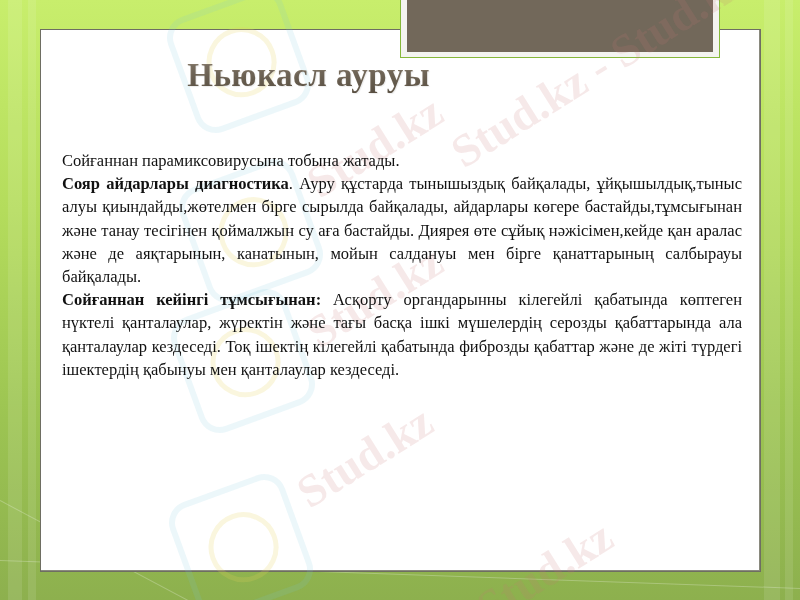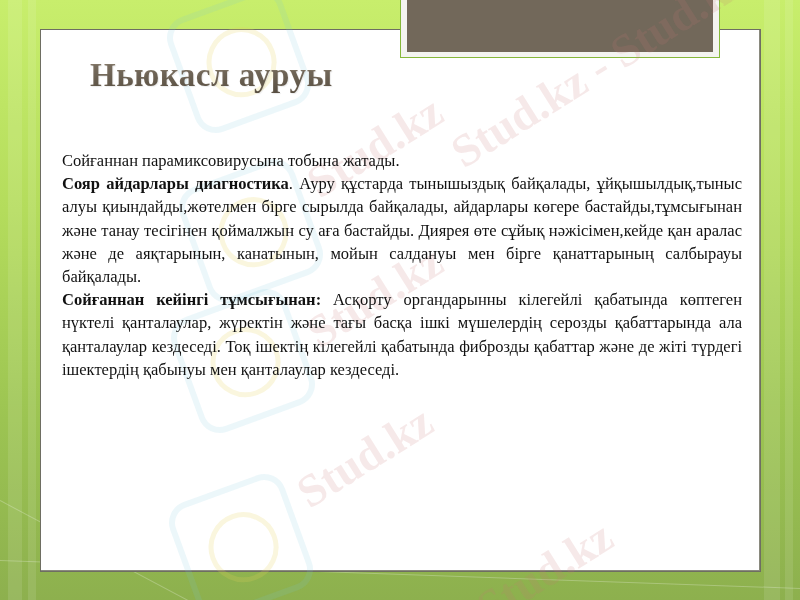--- a/index.html
+++ b/index.html
@@ -25,21 +25,21 @@
     position:absolute; left:400px; top:0; width:320px; height:58px;
     background:#f4f4f0; border:1px solid #86b83a; border-top:none;
     box-sizing:border-box;
   }
   .header-block {
     position:absolute; left:6px; top:0; width:306px; height:52px;
     background:#72685a;
   }
   .title {
     position:absolute; left:90px; top:57px; width:340px;
-    text-align:left;
+    text-align:right;
     font-family: "Liberation Serif", "DejaVu Serif", serif;
     font-weight:bold; font-size:33px; letter-spacing:0.5px;
     color:#6e6254;
     background: linear-gradient(180deg, #8c8070 0%, #5e5446 100%);
     -webkit-background-clip:text; background-clip:text;
     -webkit-text-fill-color: transparent;
     text-shadow: 1px 1px 1px rgba(0,0,0,0.08);
   }
   .body-text {
     position:absolute; left:62px; top:149px; width:680px;

